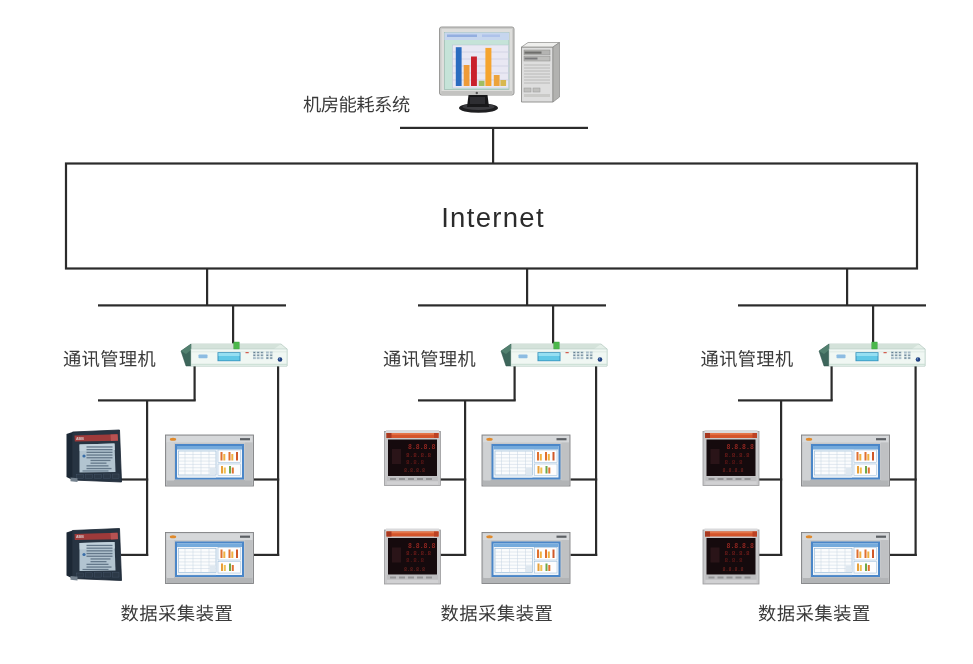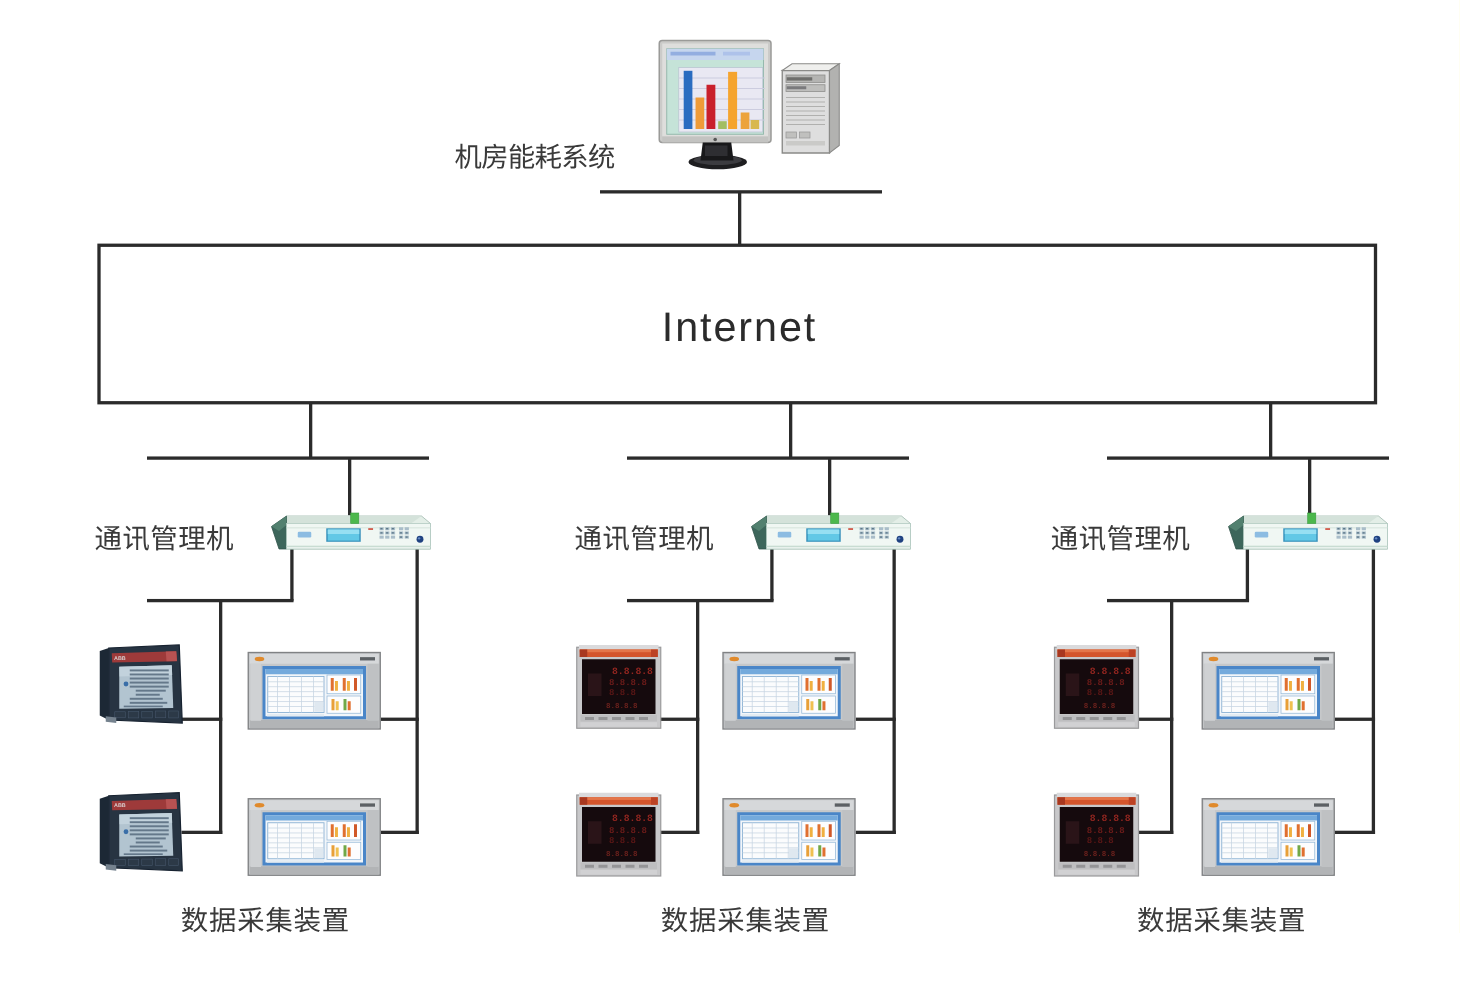--- a/index.html
+++ b/index.html
@@ -1,15 +1,15 @@
 <!DOCTYPE html>
 <html><head><meta charset="utf-8">
 <style>
 html,body{margin:0;padding:0;background:#ffffff;}
-#page{position:relative;width:973px;height:622px;background:#fef9c3;overflow:hidden;}
+#page{position:relative;width:973px;height:622px;background:#ec4899;overflow:hidden;}
 </style></head>
 <body>
 <div id="page">
 <svg width="973" height="664" viewBox="0 0 973 664">
 <defs>
 <g id="comm">
 <polygon points="12,3 102,3 108,8 108,25 12,25" fill="#e3eee7" stroke="#a8c0b6" stroke-width="0.6"></polygon>
 <polygon points="12,3 102,3 95,8 12,8" fill="#d4e2da"></polygon>
 <polygon points="2,10 12,3 12,25 7,25" fill="#3d665b" stroke="#2f5148" stroke-width="0.5"></polygon>
 <polygon points="2,10 12,3 12,9 7,13" fill="#52806f"></polygon>

